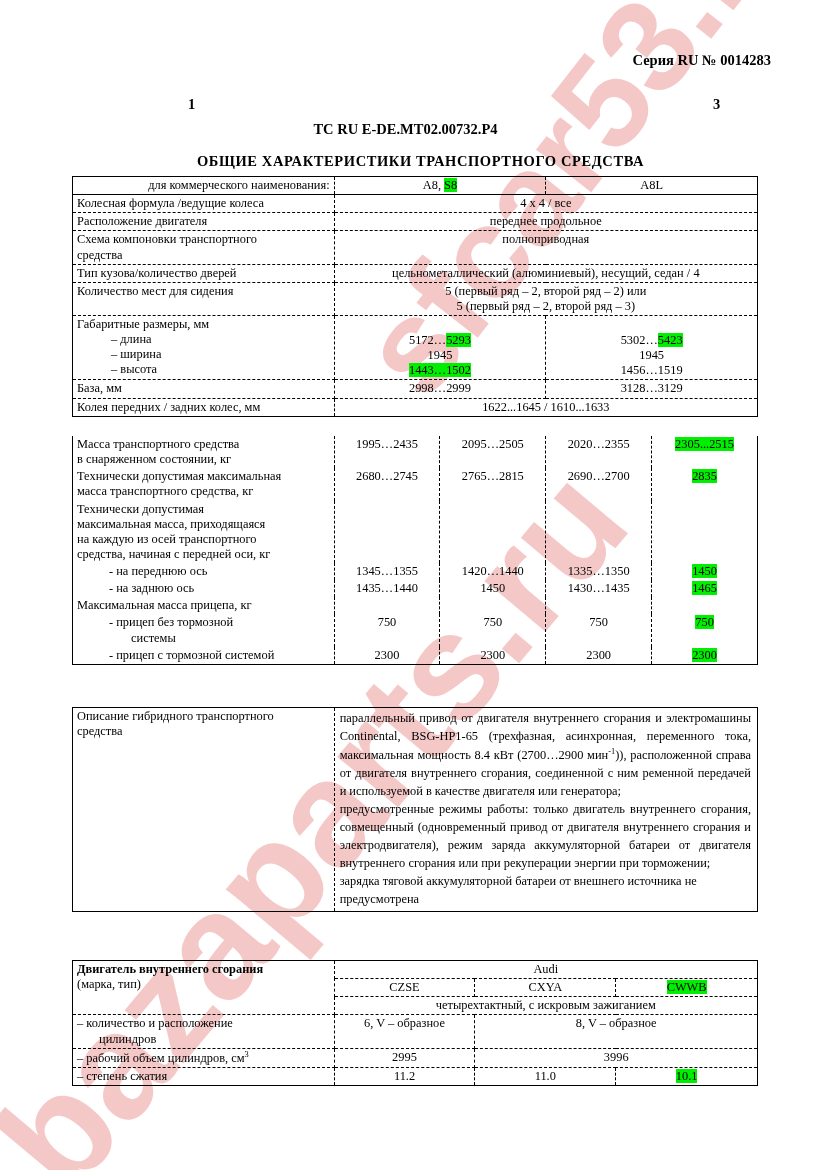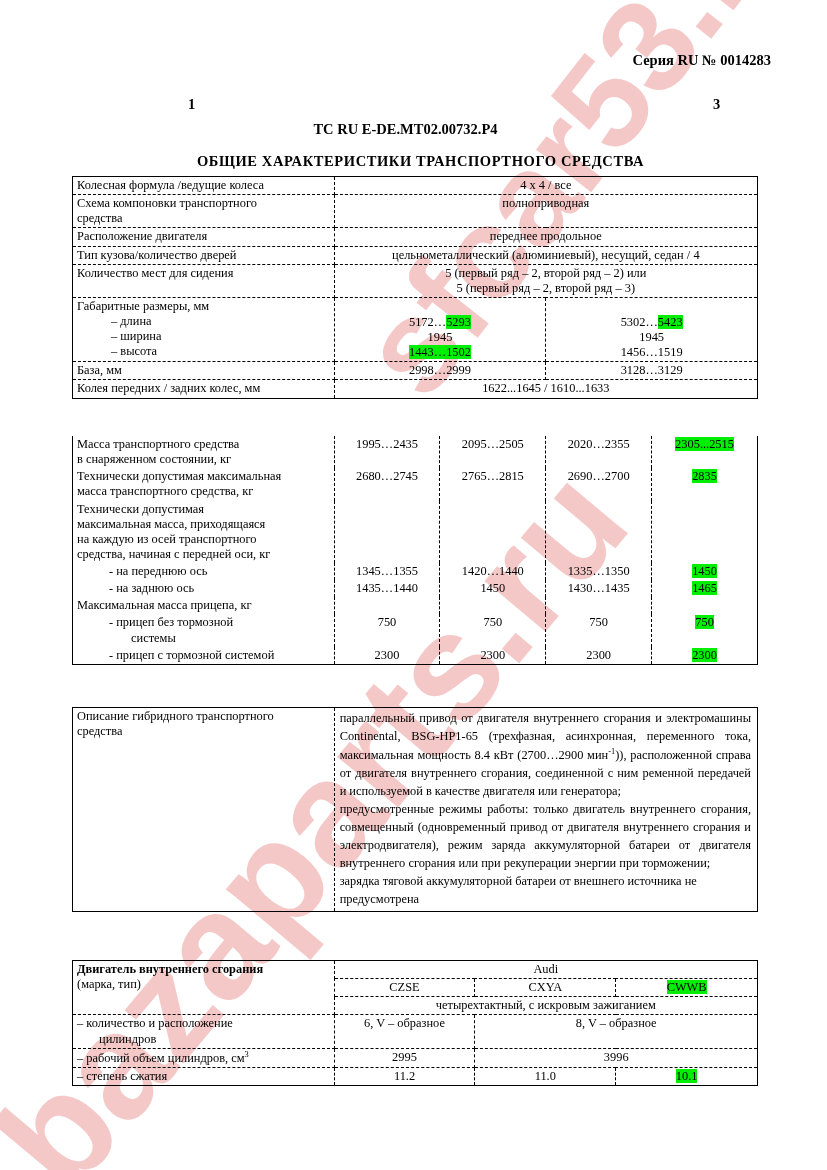--- a/index.html
+++ b/index.html
@@ -143,33 +143,38 @@
 
   <div class="tblwrap" id="tbl1">
     <table>
       <colgroup>
         <col style="width:262px">
           <col style="width:212px">
           <col style="width:212px">
       </colgroup>
       <tbody>
         <tr>
+          <td class="ob-t ob-l r">для коммерческого наименования:</td>
+          <td class="ob-t c nowrapc"><span>A8, </span><span class="hl">S8</span></td>
+          <td class="ob-t ob-r c">A8L</td>
+        </tr>
+        <tr>
           <td class="ob-l ob-t l">Колесная формула /ведущие колеса</td>
           <td class="ob-t c" colspan="2" style="border-right:1px solid #000">4 х 4 / все</td>
+        </tr>
+        <tr>
+          <td class="ob-l l">Расположение двигателя</td>
+          <td class="c ob-r" colspan="2">переднее продольное</td>
         </tr>
         <tr>
           <td class="ob-l l">
             <div>Схема компоновки транспортного</div>
             <div>средства</div>
           </td>
           <td class="c ob-r" colspan="2">полноприводная</td>
-        </tr>
-        <tr>
-          <td class="ob-l l">Расположение двигателя</td>
-          <td class="c ob-r" colspan="2">переднее продольное</td>
         </tr>
         <tr>
           <td class="ob-l l">Тип кузова/количество дверей</td>
           <td class="c ob-r" colspan="2">цельнометаллический (алюминиевый), несущий, седан / 4</td>
         </tr>
         <tr>
           <td class="ob-l l">Количество мест для сидения</td>
           <td class="c ob-r" colspan="2">
             <div>5  (первый ряд – 2, второй ряд – 2) или</div>
             <div>5  (первый ряд – 2, второй ряд – 3)</div>

